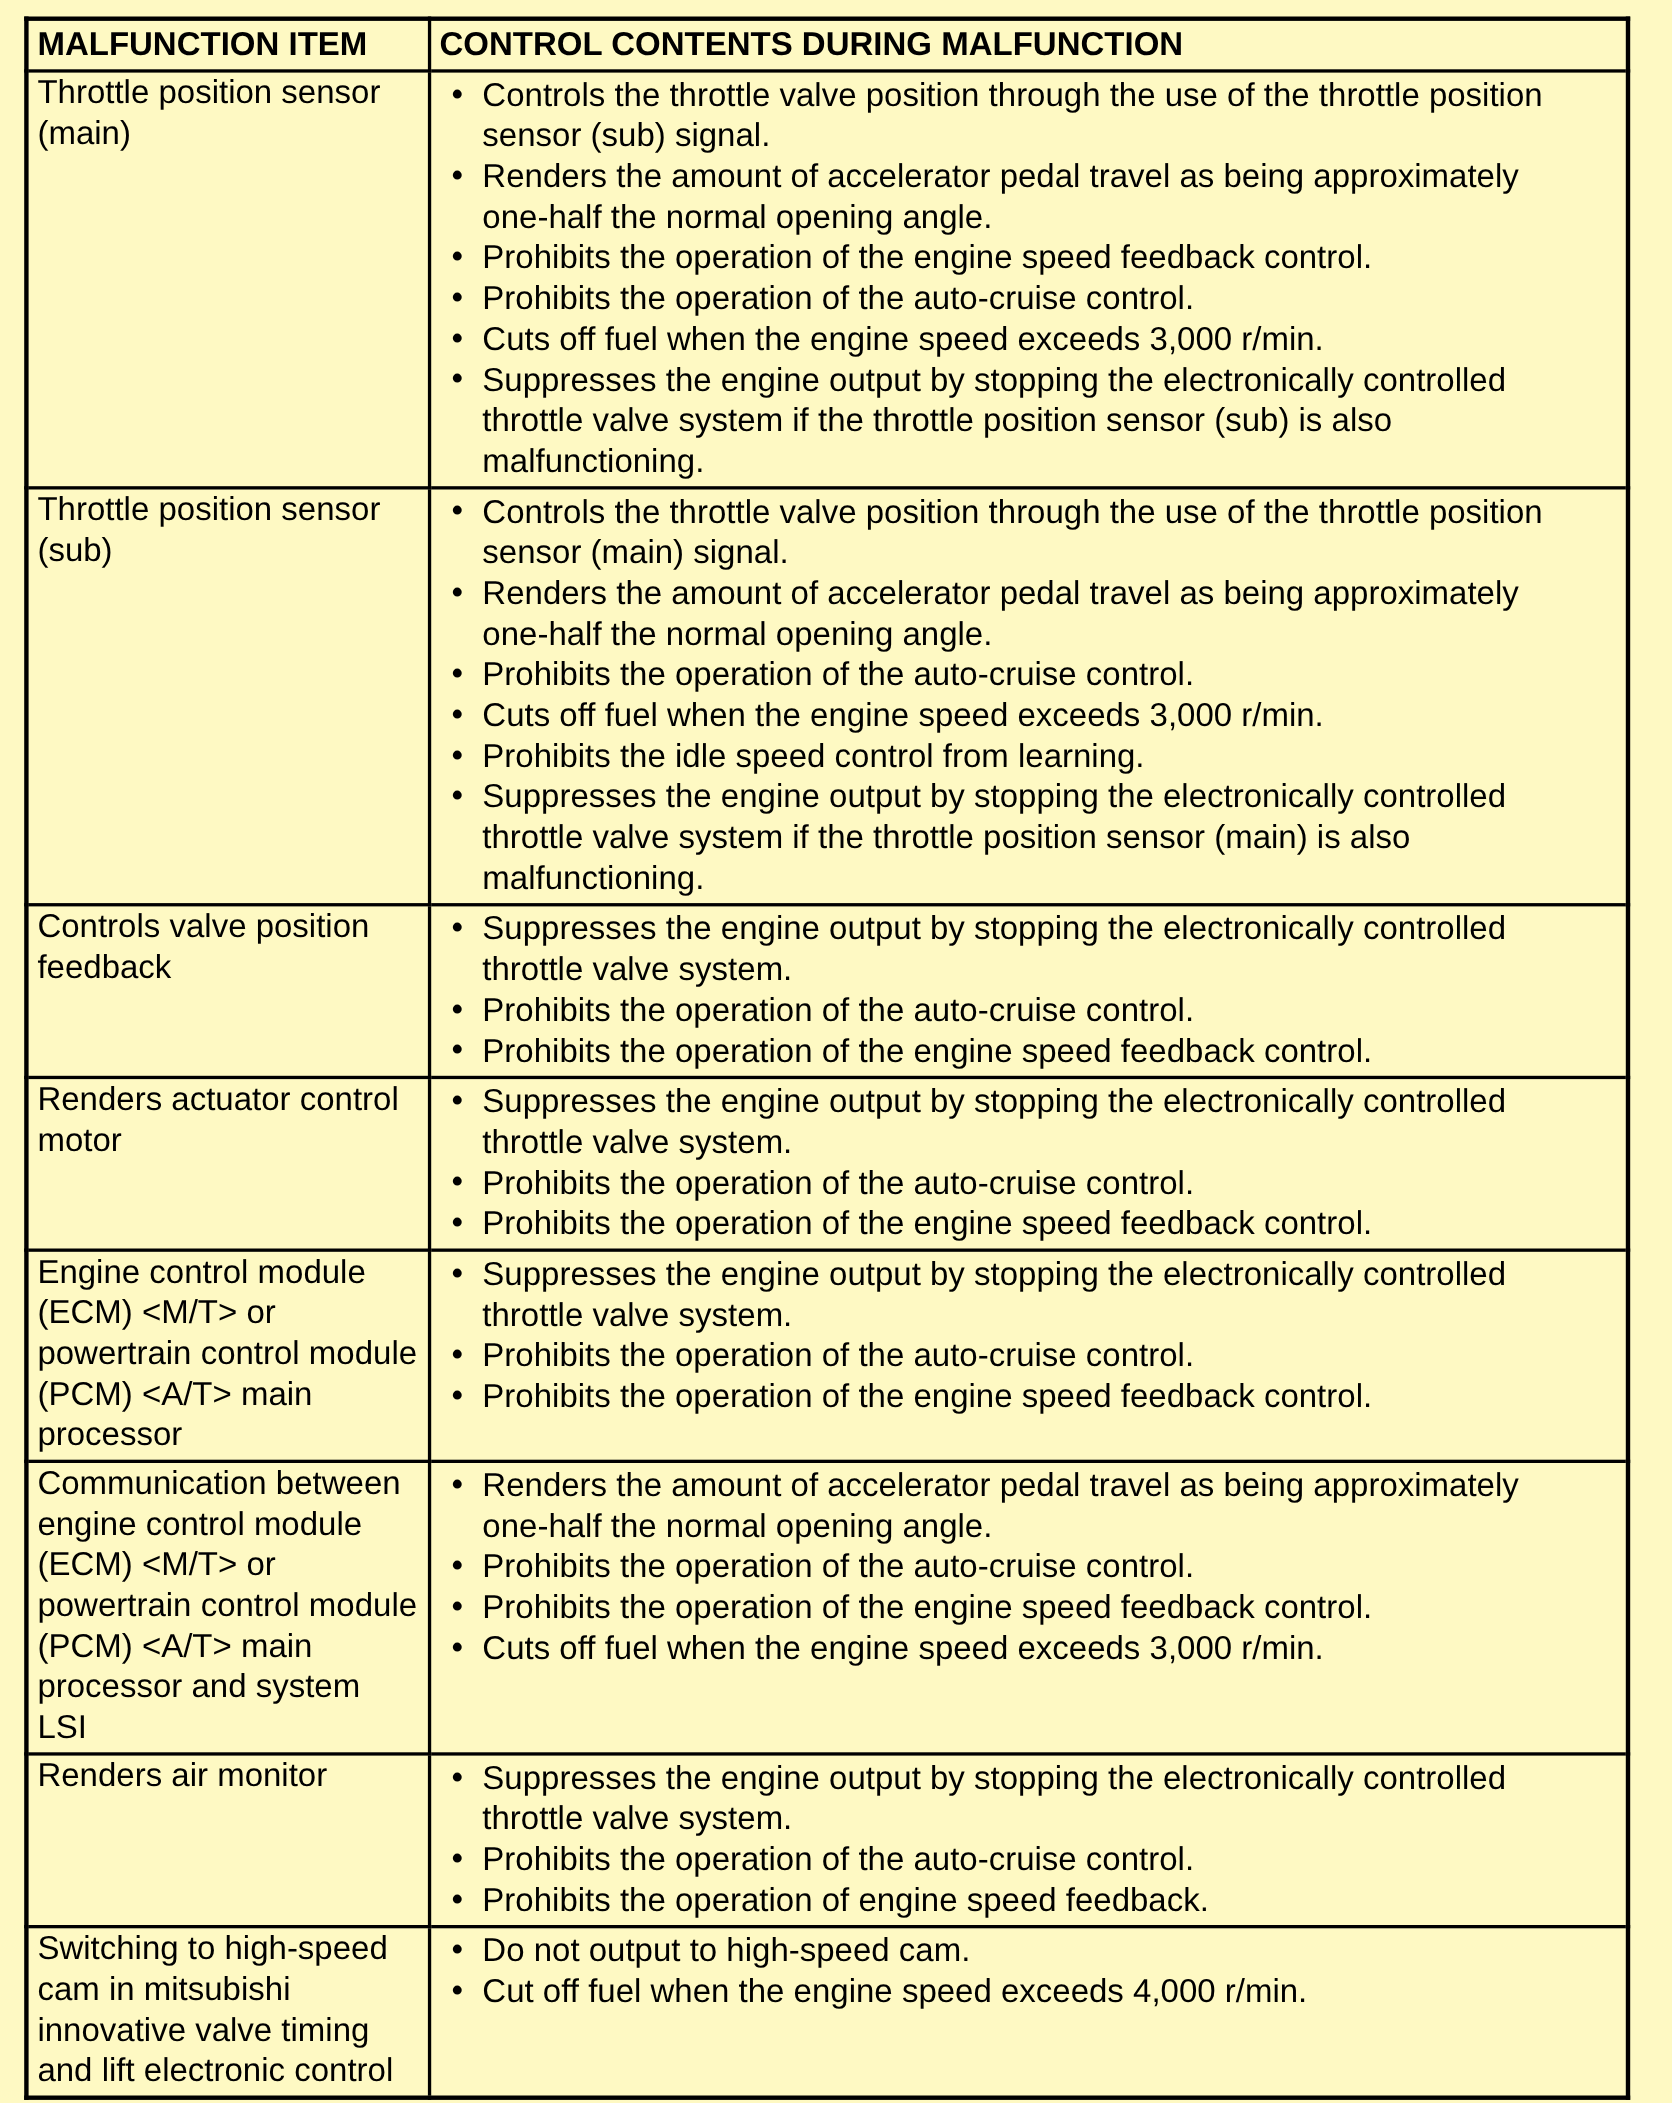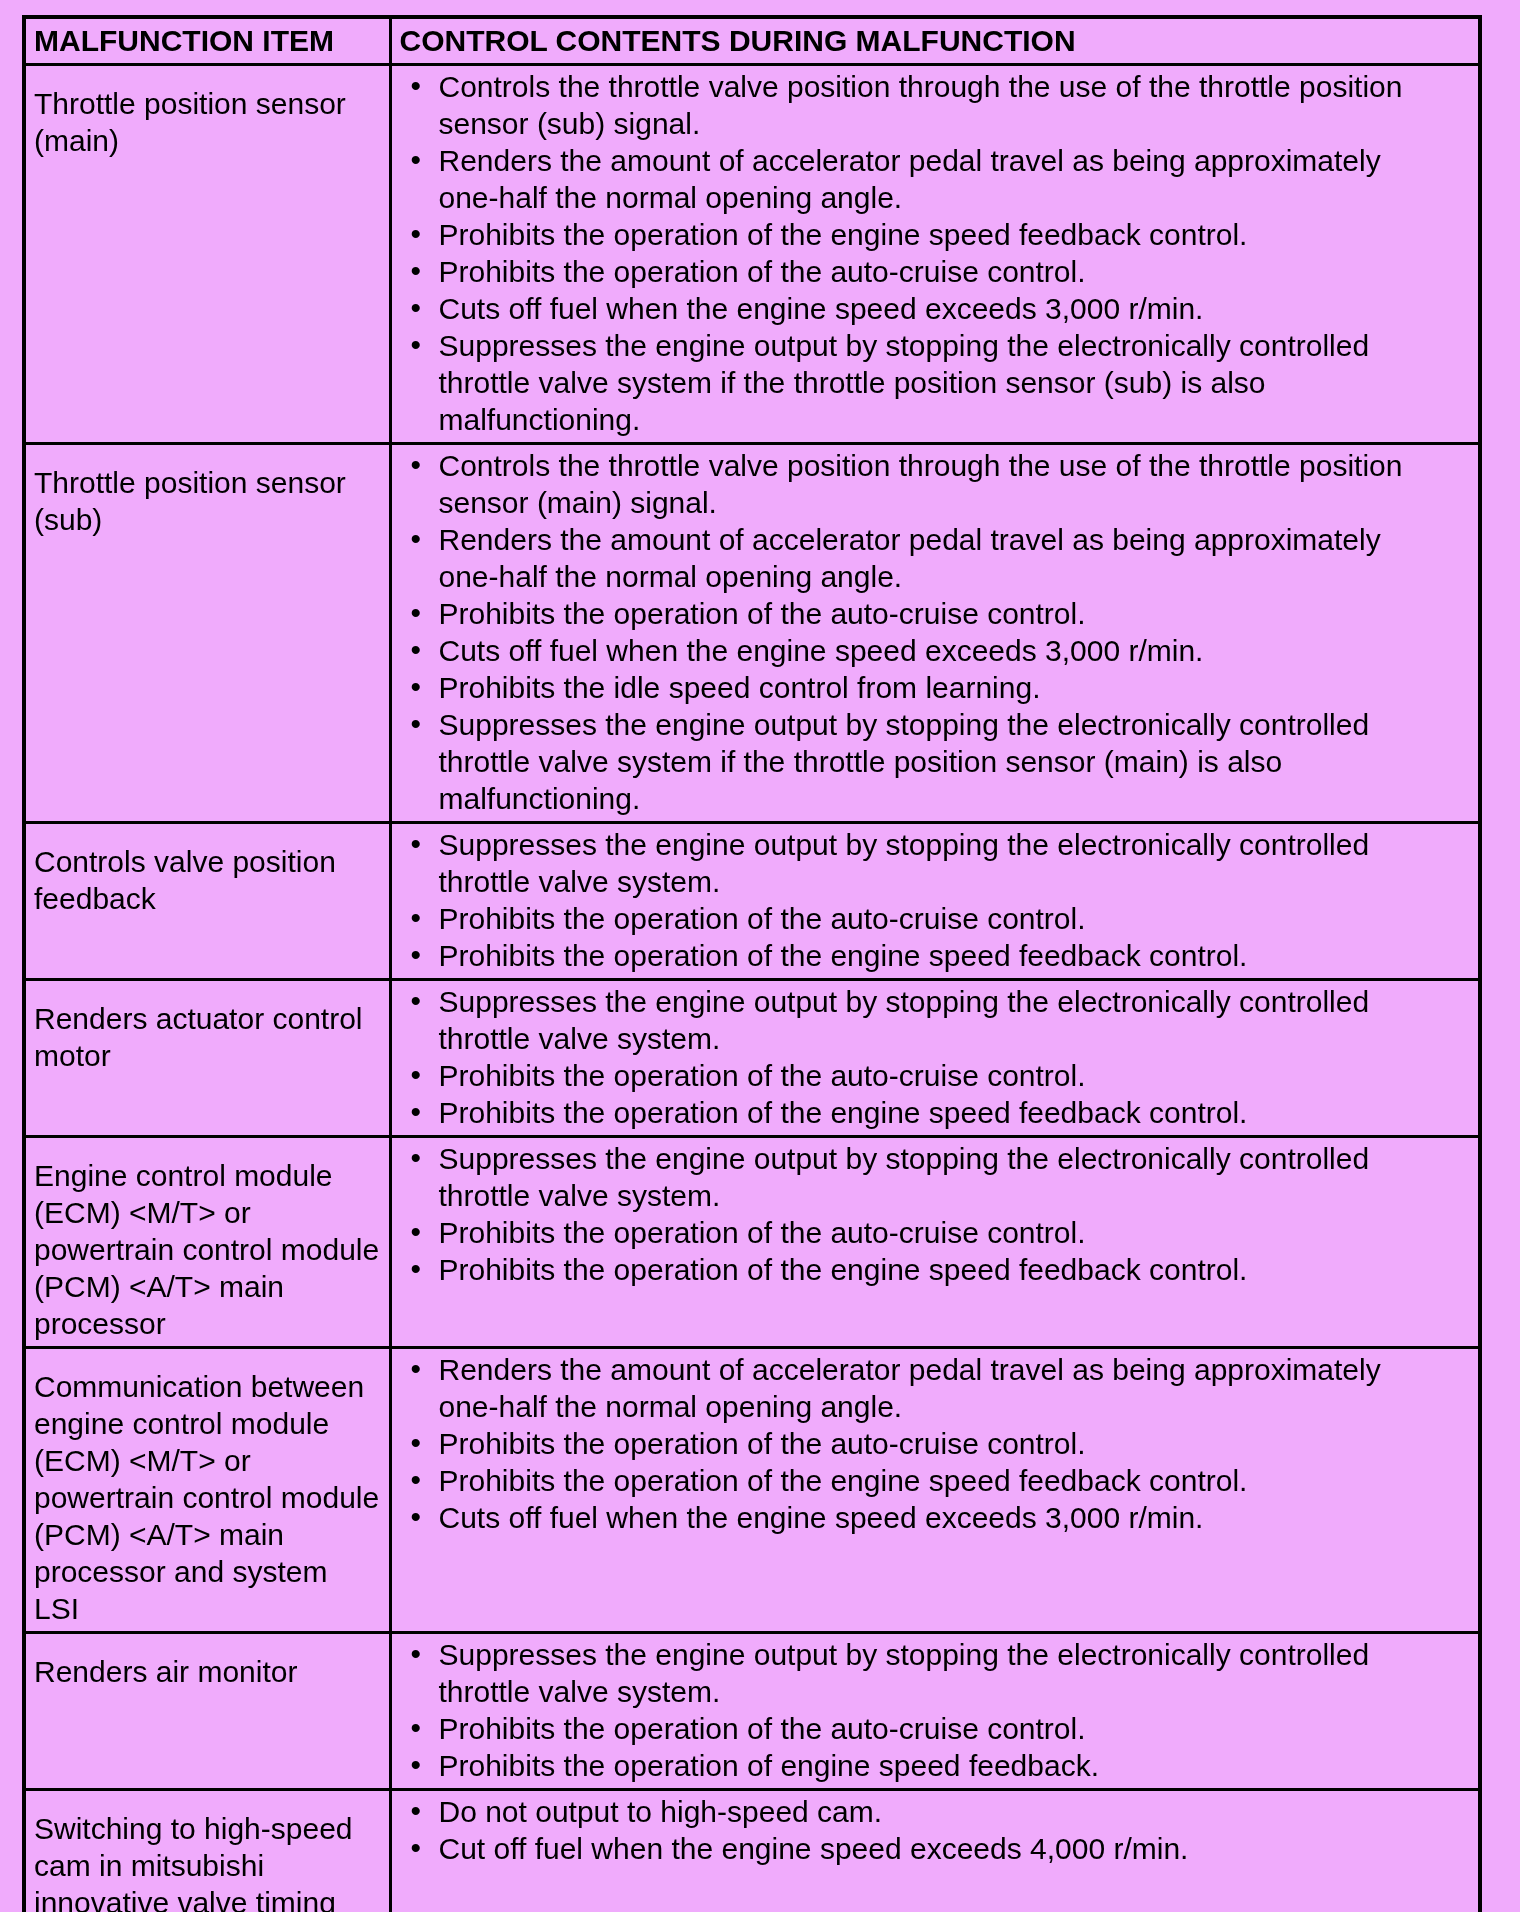--- a/index.html
+++ b/index.html
@@ -6,21 +6,21 @@
   html, body { margin: 0; padding: 0; }
   body {
     font-family: "Liberation Sans", sans-serif;
     background: #ffffff;
     color: #000000;
   }
   .page {
     position: relative;
     width: 1520px;
     height: 1912px;
-    background: #f0abfc;
+    background: #fef9c3;
     overflow: hidden;
   }
   table.malf {
     position: absolute;
     left: 22px;
     top: 15px;
     width: 1456px;
     border-collapse: collapse;
     table-layout: fixed;
     border: 4px solid #000000;
@@ -35,21 +35,21 @@
     font-size: 30px;
     font-weight: bold;
     line-height: 38px;
     padding: 3px 8px 3px 8px;
     white-space: nowrap;
     overflow: hidden;
   }
   td.item-cell {
     font-size: 30px;
     line-height: 37px;
-    padding: 19px 8px 4px 8px;
+    padding: 0 8px 4px 8px;
     white-space: pre-line;
   }
   td.content-cell {
     font-size: 30px;
     line-height: 37px;
     padding: 2px 36px 4px 0;
   }
   ul.bullets {
     margin: 0;
     padding: 0;

